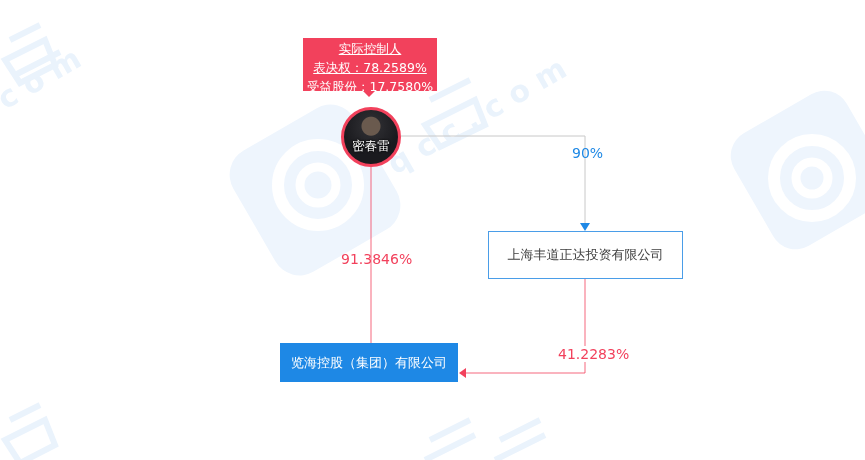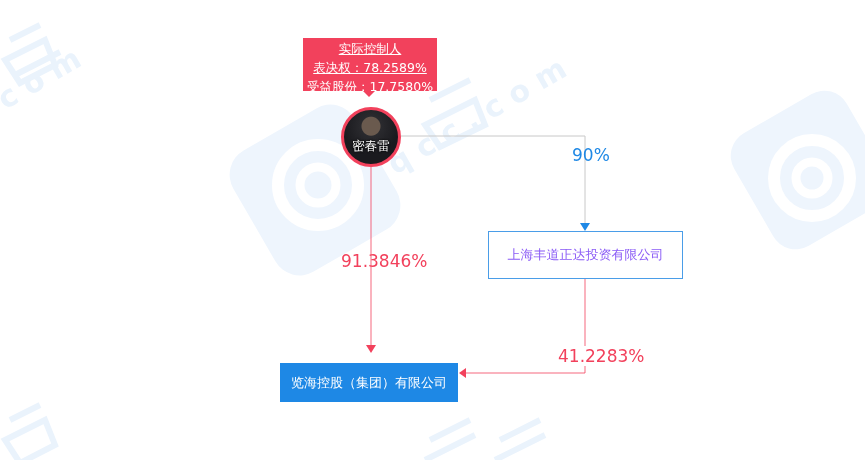--- a/index.html
+++ b/index.html
@@ -24,31 +24,31 @@
     position:absolute; left:341px; top:107px; width:60px; height:60px;
     border-radius:50%; box-sizing:border-box; border:3px solid #f2415c;
     background:radial-gradient(circle at 50% 30%, #6a5a4e 0 9px, #2a2a2e 10px, #1a1a1e 60%);
     overflow:hidden;
   }
   .avatar .name {
     position:absolute; left:0; right:0; bottom:9px; text-align:center;
     color:#fff; font-size:12.5px; font-weight:normal;
     text-shadow:0 0 2px #000, 0 0 2px #000;
   }
-  .pct { position:absolute; font-size:17px; }
+  .pct { position:absolute; font-size:14px; }
   .pct.red { color:#f2415c;text-align:center; }
   .pct.blue { color:#1e88e5; }
   .box2 {
     position:absolute; left:488px; top:231px; width:195px; height:48px;
     border:1.5px solid #4a9de8; box-sizing:border-box; background:#fff;
     display:flex; align-items:center; justify-content:center;
-    font-size:13px; color:#8b5cf6;
+    font-size:13px; color:#404040;
   }
   .box-main {
-    position:absolute; left:280px; top:363px; width:178px; height:39px;
+    position:absolute; left:280px; top:343px; width:178px; height:39px;
     background:#1e88e5; color:#fff; box-sizing:border-box;
     display:flex; align-items:center; justify-content:center; font-size:13px;
   }
 </style>
 </head>
 <body>
 
 <svg class="wm" width="865" height="460" style="left:0;top:0;">
   <g fill="#eef5fd" stroke="none">
 

